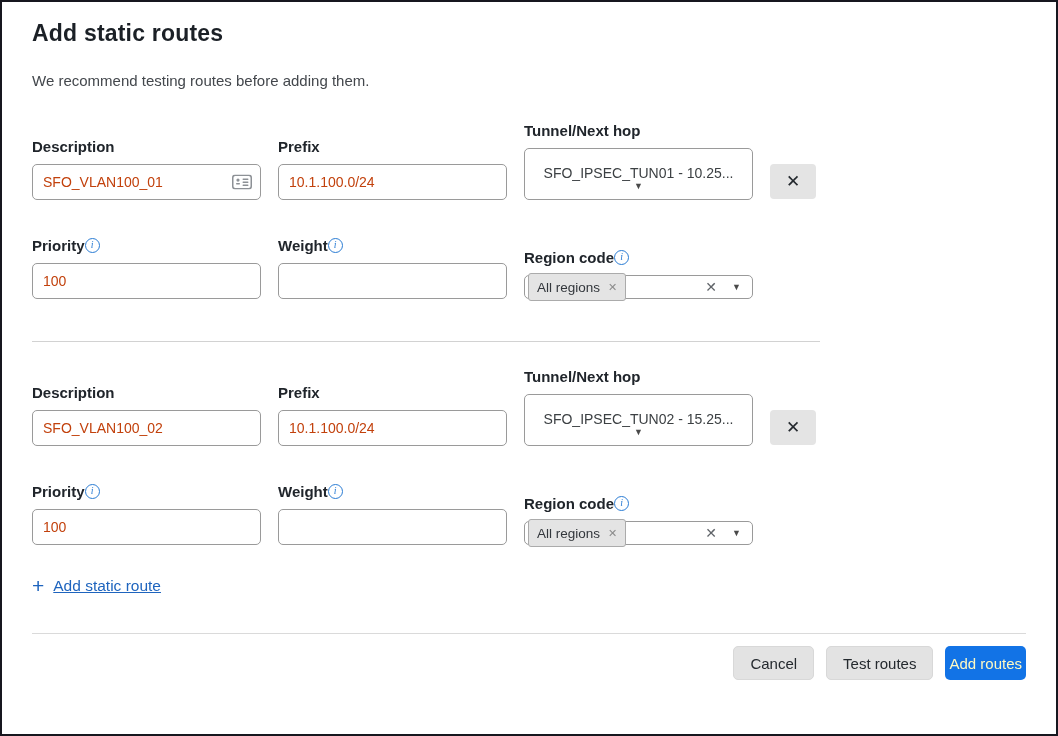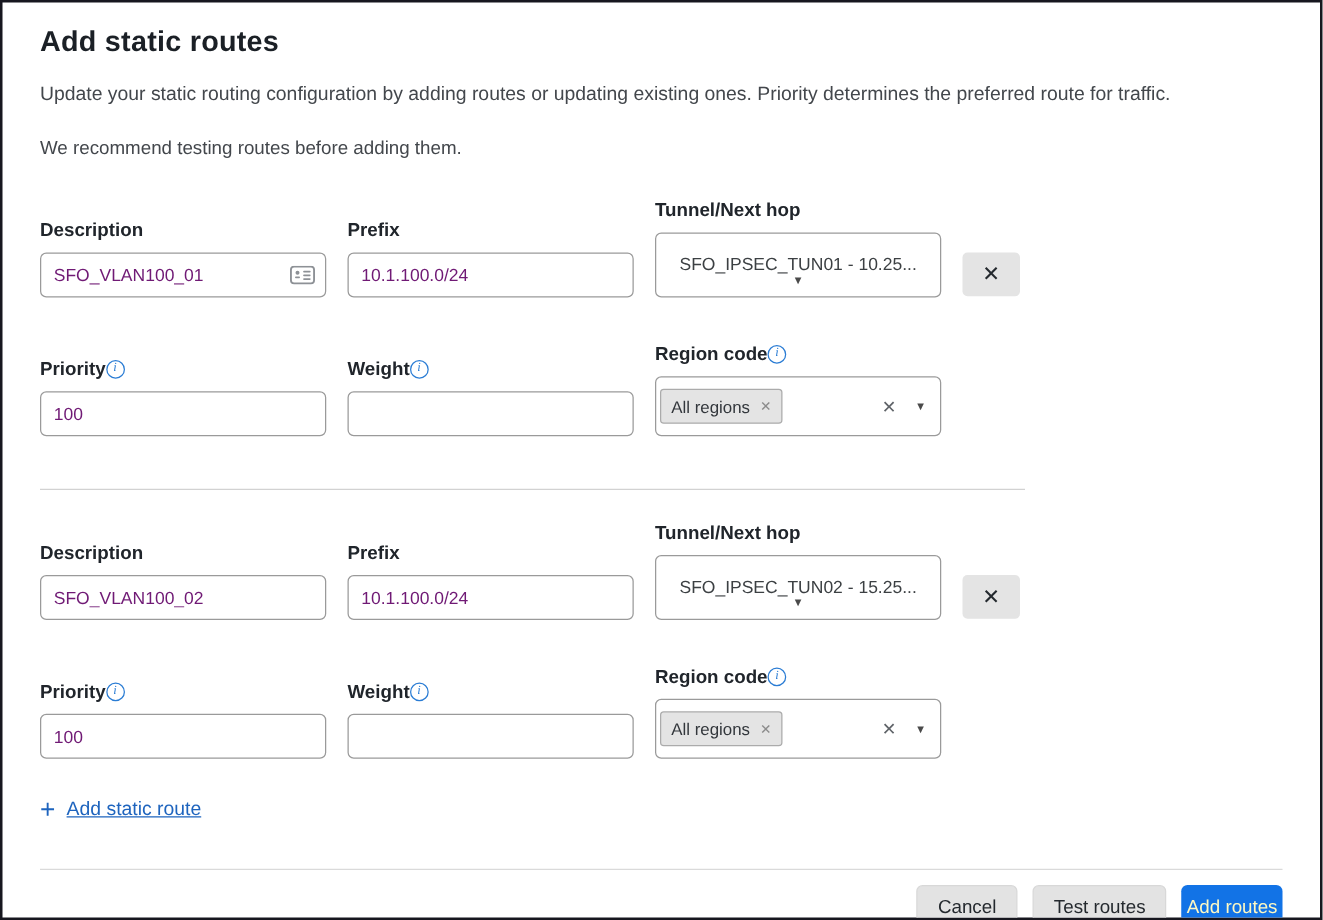--- a/index.html
+++ b/index.html
@@ -59,21 +59,21 @@
     padding-bottom: 1px;
   }
 
   .input-wrap { position: relative; }
   .text-input {
     width: 100%; height: 36px;
     border: 1px solid #9a9a9a;
     border-radius: 5px;
     padding: 0 10px;
     font-size: 14px;
-    color: #701a75;
+    color: #c2410c;
     background: #fff;
     font-family: inherit;
     outline: none;
   }
   .autofill-icon {
     position: absolute; right: 9px; top: 50%;
     transform: translateY(-50%);
     line-height: 0;
   }
 
@@ -87,21 +87,21 @@
     justify-content: space-between;
     padding: 16px 11px;
     font-size: 14px;
     color: #3c4043;
     cursor: pointer;
     flex-direction: column;
   }
   .caret { font-size: 9px; color: #4a4a4a; }
 
   .multiselect {
-    height: 48px;
+    height: 24px;
     border: 1px solid #9a9a9a;
     border-radius: 5px;
     background: #fff;
     display: flex;
     align-items: center;
     padding: 0 11px 0 3px;
     cursor: pointer;
   }
   .chip {
     background: #e4e4e4;
@@ -184,21 +184,20 @@
   }
 
   .card-icon-svg { display: block; }
 </style>
 </head>
 <body>
 
 <div class="container">
 
   <h1 class="page-title">Add static routes</h1>
-  <p class="intro-text">Update your static routing configuration by adding routes or updating existing ones. Priority determines the preferred route for traffic.</p>
   <p class="note-text">We recommend testing routes before adding them.</p>
 
   
   <div class="route-entry entry-1">
     <div class="fields row1">
       <div class="field">
         <label>Description</label>
         <div class="input-wrap">
           <input class="text-input" type="text" value="SFO_VLAN100_01" style="">
           <span class="autofill-icon">

